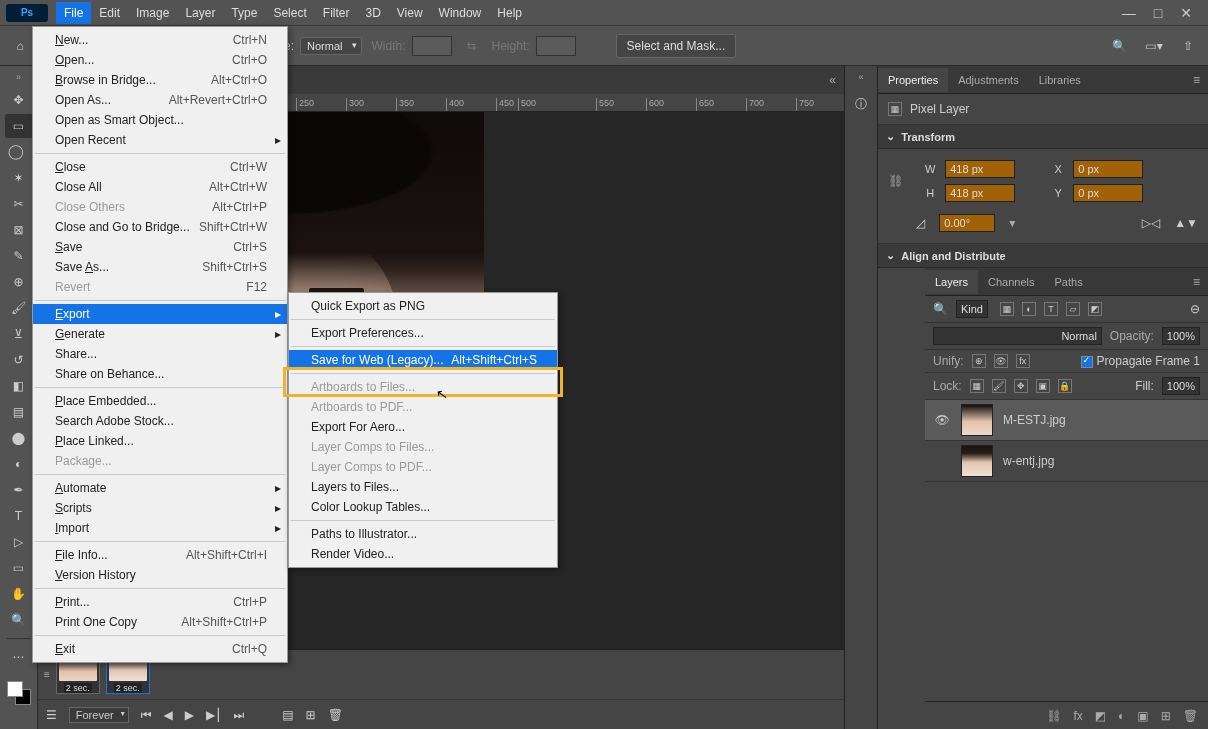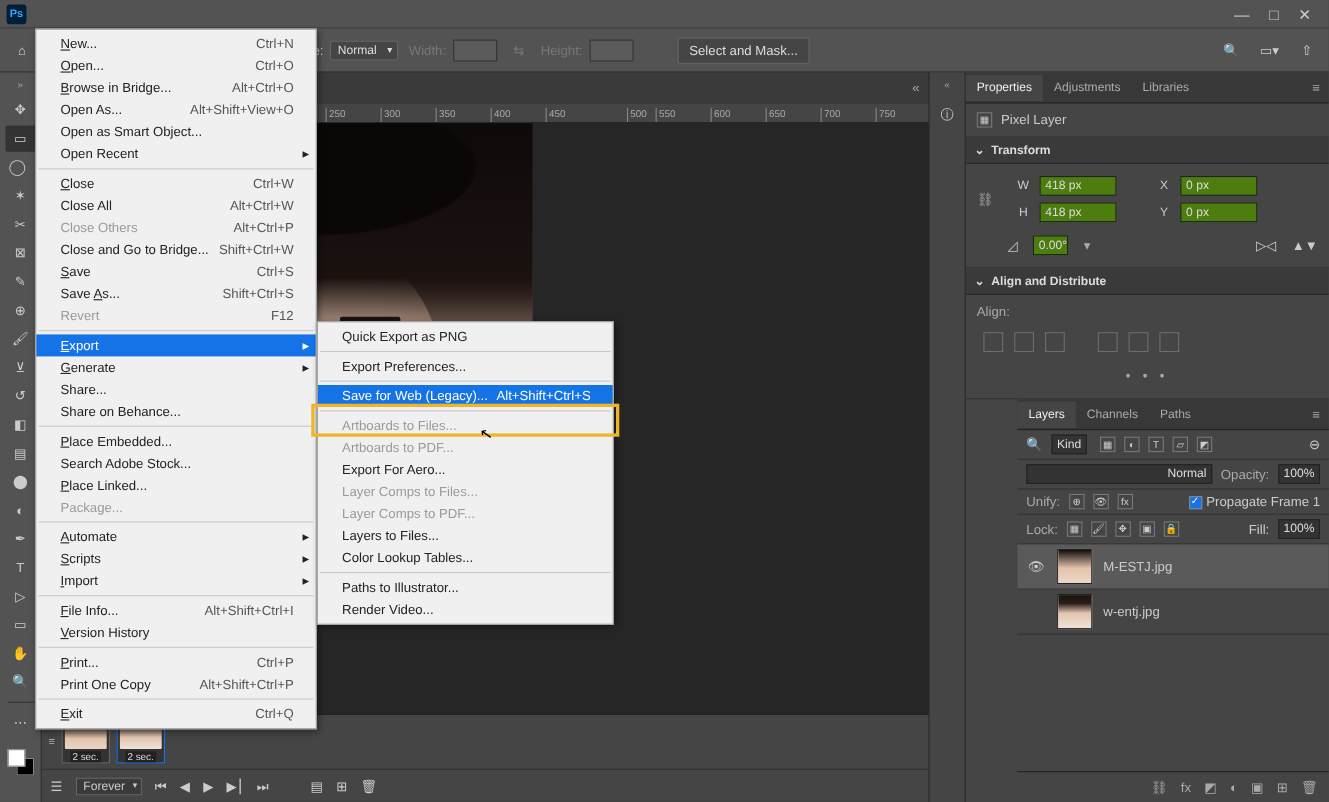--- a/index.html
+++ b/index.html
@@ -1,18 +1,18 @@
 <!DOCTYPE html>
 <html><head>
 <meta charset="utf-8">
 <style>
 * { margin: 0; padding: 0; box-sizing: border-box; font-family: "Segoe UI", Tahoma, sans-serif; user-select: none; }
 body { width: 1208px; height: 729px; background: #535353; overflow: hidden; position: relative; color: #ccc; font-size: 12px; }
 .menubar { height: 26px; background: #535353; display: flex; align-items: center; padding: 0 6px; border-bottom: 1px solid #383838; }
-.ps-logo { width: 18px; height: 18px; background: #001e36; border-radius: 3px; display: flex; align-items: center; justify-content: center; color:#31a8ff; font-weight:bold; font-size:10px; margin-right:8px;}
+.ps-logo { width: 42px; height: 18px; background: #001e36; border-radius: 3px; display: flex; align-items: center; justify-content: center; color:#31a8ff; font-weight:bold; font-size:10px; margin-right:8px;}
 .menubar-item { padding: 4px 8px; color: #ddd; cursor: default; }
 .menubar-item.active { background: #1473e6; color: #fff; }
 .win-controls { margin-left: auto; display: flex; gap: 18px; padding-right: 10px; color: #ccc; font-size: 14px;}
 .optbar { height: 40px; background: #535353; border-bottom: 1px solid #2a2a2a; display:flex; align-items:center; padding: 0 10px; gap:10px;}
 .opt-section { display:flex; align-items:center; gap:6px; color:#ccc; }
 .opt-input { width:40px; height:20px; background:#ffffff0d; border:1px solid #333; }
 .opt-select { background:#454545; border:1px solid #666; color:#ddd; padding:2px 18px 2px 6px; border-radius:2px; position:relative; font-size:11px;}
 .opt-select:after{content:"▾"; position:absolute; right:4px; top:2px; font-size:9px;}
 .opt-btn { background:#454545; border:1px solid #666; padding:4px 10px; color:#ddd; border-radius:2px;}
 .opt-right { margin-left:auto; display:flex; gap:14px; align-items:center;}
@@ -54,21 +54,21 @@
 
 .narrow-col { width:34px; background:#454545; border-left:1px solid #222; border-right:1px solid #222; display:flex; flex-direction:column; align-items:center; padding-top:28px; gap:12px;}
 
 .right-col { width:330px; background:#454545; display:flex; flex-direction:column;}
 .panel-tabs { height:28px; background:#383838; display:flex; align-items:center; border-bottom:1px solid #222;}
 .ptab { padding:6px 10px; color:#aaa; font-size:11px;}
 .ptab.active { background:#454545; color:#eee;}
 .panel-body { padding:8px 10px; border-bottom:1px solid #333;}
 .prop-row { display:flex; align-items:center; gap:8px; padding:3px 0;}
 .prop-label{ width:14px; color:#ccc; font-size:11px; text-align:center;}
-.prop-input{ background:#4d7c0f; border:1px solid #222; color:#ddd; width:70px; padding:2px 4px; font-size:11px;}
+.prop-input{ background:#a16207; border:1px solid #222; color:#ddd; width:70px; padding:2px 4px; font-size:11px;}
 .accordion { background:#3a3a3a; padding:5px 8px; font-weight:bold; font-size:11px; color:#ddd; border-bottom:1px solid #2a2a2a; display:flex; align-items:center; gap:6px;}
 .align-icons{ display:flex; gap:10px; padding:8px 6px;}
 .ai { width:18px; height:18px; border:1px solid #888; opacity:.6;}
 .dots-row{ text-align:center; padding:6px; color:#aaa; letter-spacing:4px;}
 
 .layers-panel { flex:1; display:flex; flex-direction:column;margin-left:47px;}
 .lp-row { display:flex; align-items:center; gap:8px; padding:4px 8px; border-bottom:1px solid #333;}
 .lp-select { background:#333; border:1px solid #222; color:#ddd; padding:2px 4px; font-size:11px; flex:0 0 auto;text-align:right;}
 .layer-item { display:flex; align-items:center; gap:10px; padding:4px 8px; border-bottom:1px solid #333;}
 .layer-item.sel{ background:#5a5a5a;}
@@ -98,20 +98,33 @@
 .chk{ width:12px; height:12px; border:1px solid #888; display:inline-block; vertical-align:middle; margin-right:4px;}
 .chk.on{ background:#1473e6; position:relative;}
 .chk.on:after{content:"✓"; color:#fff; font-size:9px; position:absolute; top:-2px; left:1px;}
 .tiny-ico{ width:14px; height:14px; display:inline-flex; align-items:center; justify-content:center; border:1px solid #777; font-size:9px; color:#ccc;}
 </style>
 </head>
 <body>
 
 <div class="menubar">
   <div class="ps-logo">Ps</div>
+  <div id="menubar-items" style="display: flex;">
+      <div class="menubar-item active">File</div>
+      <div class="menubar-item">Edit</div>
+      <div class="menubar-item">Image</div>
+      <div class="menubar-item">Layer</div>
+      <div class="menubar-item">Type</div>
+      <div class="menubar-item">Select</div>
+      <div class="menubar-item">Filter</div>
+      <div class="menubar-item">3D</div>
+      <div class="menubar-item">View</div>
+      <div class="menubar-item">Window</div>
+      <div class="menubar-item">Help</div>
+    </div>
   <div class="win-controls">
     <span>—</span>
     <span>□</span>
     <span>✕</span>
   </div>
 </div>
 
 <div class="optbar">
   <div class="icon-btn">⌂</div>
   <div class="tiny-ico">▭</div>
@@ -188,21 +201,21 @@
     <div class="ruler-h" id="ruler-h">
         <div class="ruler-tick" style="left: 40px;">50</div>
         <div class="ruler-tick" style="left: 90px;">100</div>
         <div class="ruler-tick" style="left: 140px;">150</div>
         <div class="ruler-tick" style="left: 190px;">200</div>
         <div class="ruler-tick" style="left: 240px;">250</div>
         <div class="ruler-tick" style="left: 290px;">300</div>
         <div class="ruler-tick" style="left: 340px;">350</div>
         <div class="ruler-tick" style="left: 390px;">400</div>
         <div class="ruler-tick" style="left: 440px;">450</div>
-        <div class="ruler-tick" style="left: 514px;">500</div>
+        <div class="ruler-tick" style="left: 462px;">500</div>
         <div class="ruler-tick" style="left: 540px;">550</div>
         <div class="ruler-tick" style="left: 590px;">600</div>
         <div class="ruler-tick" style="left: 640px;">650</div>
         <div class="ruler-tick" style="left: 690px;">700</div>
         <div class="ruler-tick" style="left: 740px;">750</div>
       </div>
     <div class="canvas-area">
       <div class="ruler-v"></div>
       <div class="stage">
         <div class="img-canvas">
@@ -279,43 +292,30 @@
               <span class="prop-label">H</span>
               <span class="prop-input">418 px</span>
             <span style="width:20px"></span>
               <span class="prop-label">Y</span>
               <span class="prop-input">0 px</span>
             </div>
         </div>
       </div>
       <div class="prop-row" style="margin-top:6px;gap:14px;padding-left:28px">
         <span>◿</span>
-          <span class="prop-input" style="width:32px">0.00°</span>
+          <span class="prop-input" style="width:56px">0.00°</span>
           <span style="color:#aaa">▾</span>
         <span style="margin-left:auto">▷◁</span>
         <span>▲▼</span>
       </div>
     </div>
     <div class="accordion">
         <span>⌄</span>
         <span>Align and Distribute</span>
       </div>
-    <div class="panel-body">
-      <div style="color:#aaa;padding-bottom:4px">Align:</div>
-      <div class="align-icons">
-        <div class="ai"></div>
-        <div class="ai"></div>
-        <div class="ai"></div>
-        <div style="width:10px"></div>
-        <div class="ai"></div>
-        <div class="ai"></div>
-        <div class="ai"></div>
-      </div>
-      <div class="dots-row">• • •</div>
-    </div>
 
     <div class="layers-panel">
       <div class="panel-tabs">
         <div class="ptab active">Layers</div>
         <div class="ptab">Channels</div>
         <div class="ptab">Paths</div>
         <span style="margin-left:auto;padding:0 8px;color:#aaa">≡</span>
       </div>
       <div class="lp-row">
         <span>🔍</span>
@@ -384,21 +384,21 @@
     <div class="mi">
       <span><span class="u">O</span>pen...</span>
       <span class="sc">Ctrl+O</span>
     </div>
     <div class="mi">
       <span><span class="u">B</span>rowse in Bridge...</span>
       <span class="sc">Alt+Ctrl+O</span>
     </div>
     <div class="mi">
       <span>Open As...</span>
-      <span class="sc">Alt+Shift+View+O</span>
+      <span class="sc">Alt+Revert+Ctrl+O</span>
     </div>
     <div class="mi">
       <span>Open as Smart Object...</span>
     </div>
     <div class="mi">
       <span>Open Recent</span>
       <span class="arrow">▸</span>
     </div>
     <div class="mi sep"></div>
     <div class="mi">

